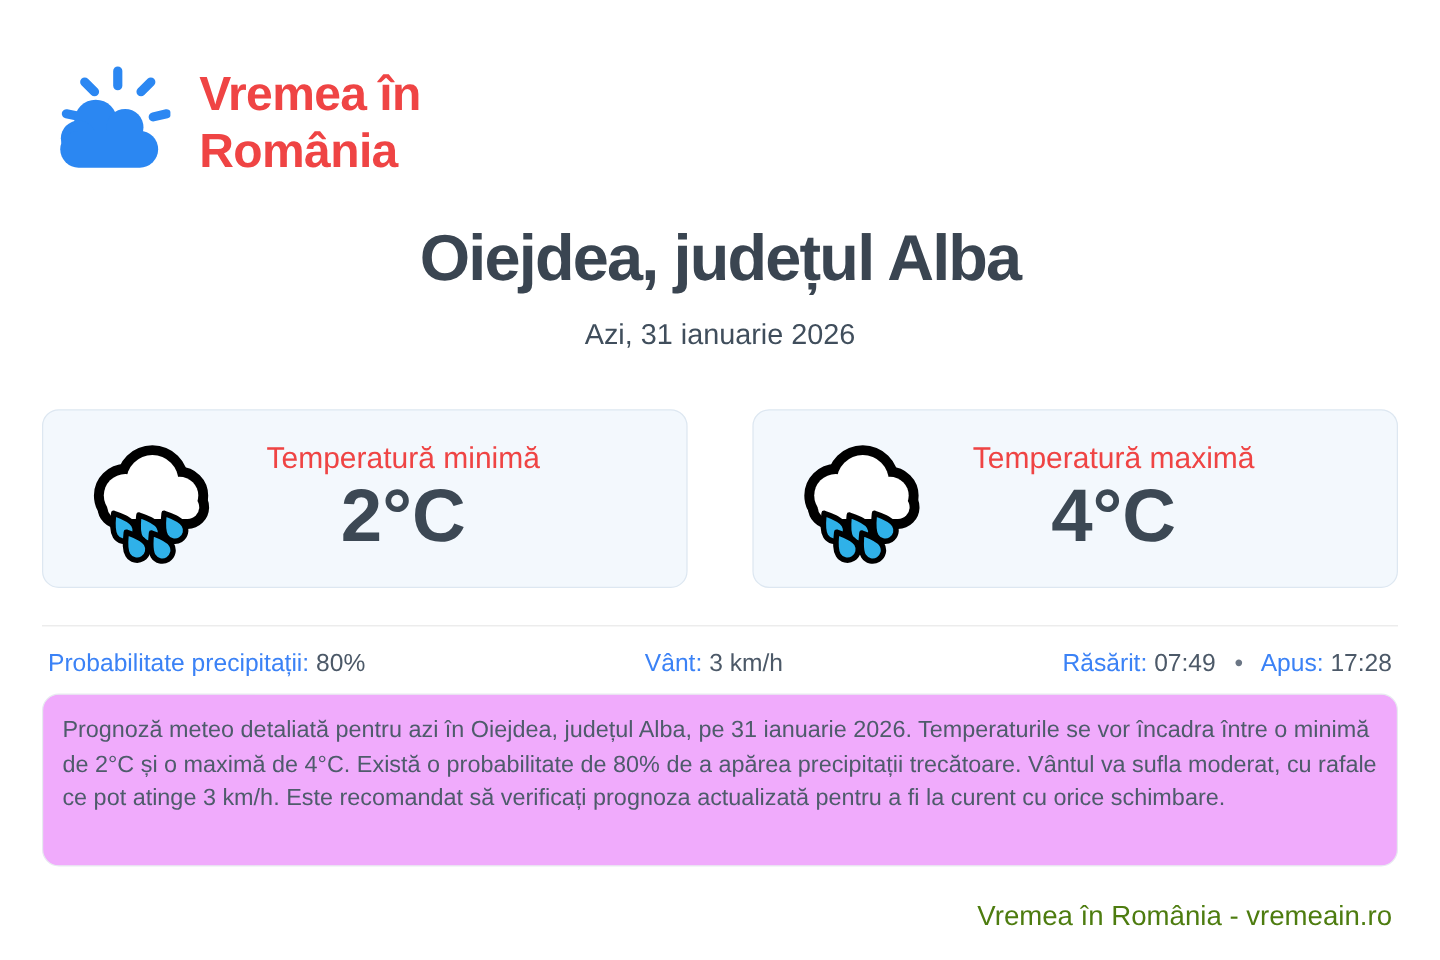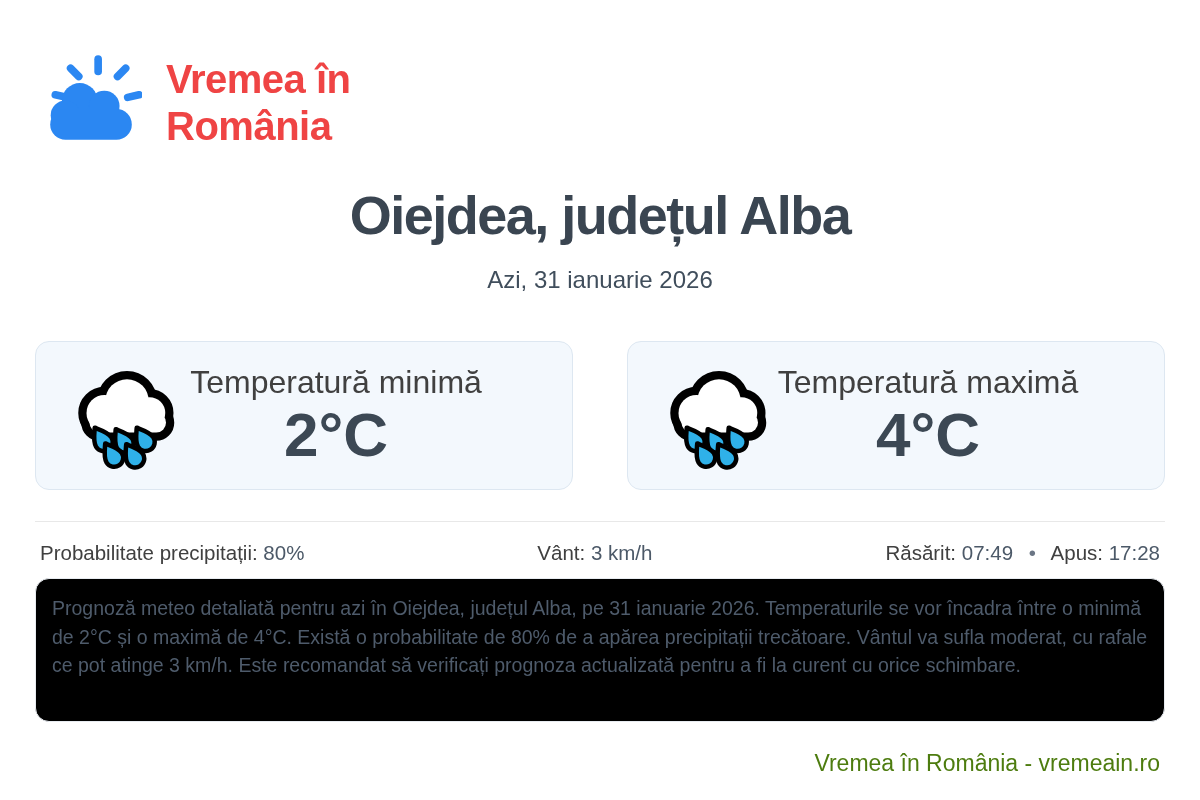--- a/index.html
+++ b/index.html
@@ -17,34 +17,34 @@
     font-size: 54px; font-weight: 700; color: #3a4551; letter-spacing: -1.5px; }
   .page-subtitle { position: absolute; top: 266px; left: 0; width: 1200px; text-align: center;
     font-size: 24px; font-weight: 400; color: #404e5c; }
 
   
   .cards { position: absolute; top: 341px; left: 35px; width: 1130px; display: flex; gap: 54px; }
   .card { flex: 1 1 0; height: 149px; background: #f3f8fd; border: 1px solid #dde7f1; border-radius: 14px;
     display: flex; align-items: center; padding-left: 34px; }
   .wicon { width: 108px; height: 108px; flex: 0 0 auto; }
   .card-text { flex: 1; text-align: center; padding-right: 78px; }
-  .card-label { font-size: 32px; color: #404040; margin-bottom: 1px; }
+  .card-label { font-size: 25px; color: #ef4444; margin-bottom: 1px; }
   .card-value { font-size: 62px; font-weight: 700; color: #3c4854; line-height: 1.05; }
 
   
   .stats { position: absolute; top: 521px; left: 35px; width: 1130px; border-top: 1px solid #e8e8e8;
     padding: 19px 5px 0 5px; display: flex; justify-content: space-between; font-size: 20.5px; }
   .stat { white-space: nowrap; }
-  .stat-label { color: #404040; margin-top: 36px; }
+  .stat-label { color: #3b82f6; margin-top: 36px; }
   .stat-value { color: #4c5968; }
   .stat-sep { color: #6b7685; padding: 0 10px; }
 
   
   .description { position: absolute; top: 578px; left: 35px; width: 1130px; min-height: 144px;
-    background: #000000; border: 1px solid #e7ebf0; border-radius: 14px;
+    background: #f0abfc; border: 1px solid #e7ebf0; border-radius: 14px;
     padding: 15px 16px; font-size: 19.5px; line-height: 28.6px; color: #4e5b6b; }
 
   
   .footer { position: absolute; top: 750px; left: 40px; width: 1120px; text-align: right;
     font-size: 23px; color: #4d7c0f; }
 </style>
 </head>
 <body>
 
 <div class="page">

